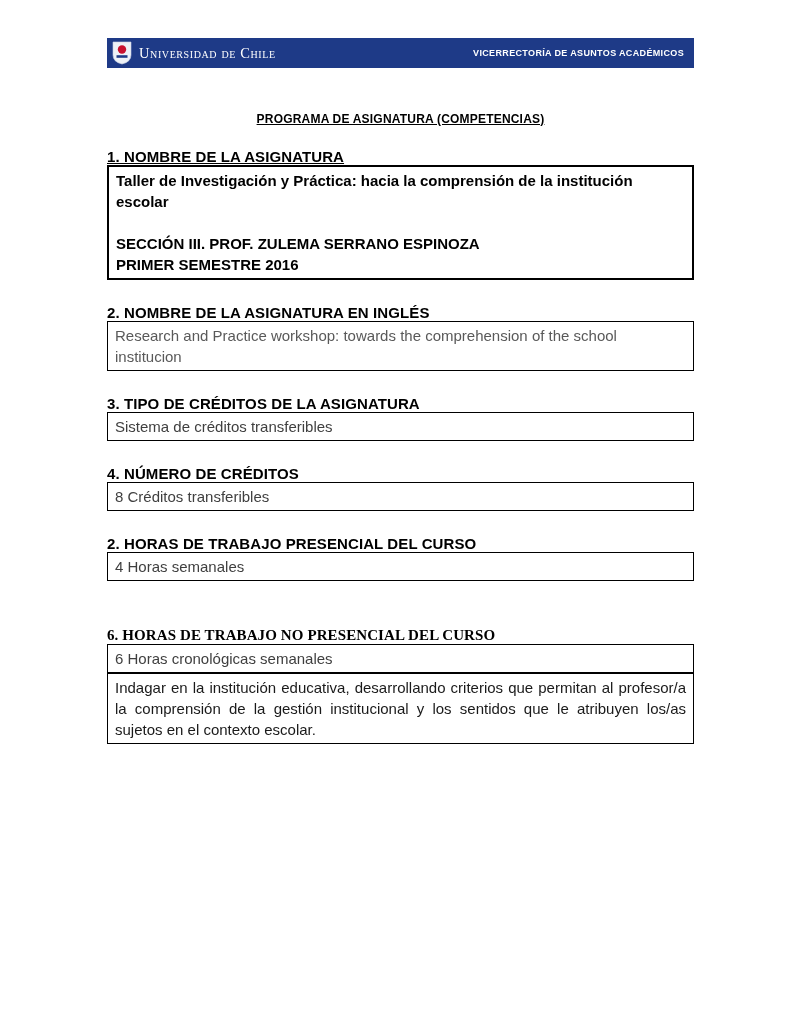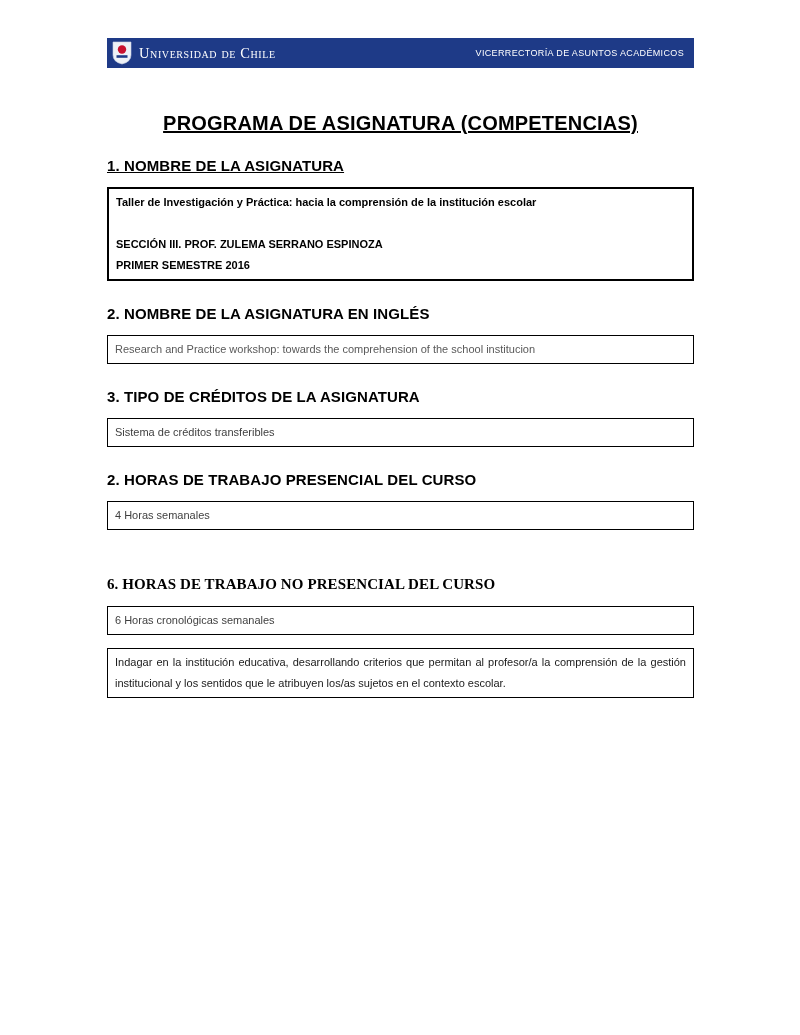--- a/index.html
+++ b/index.html
@@ -36,45 +36,44 @@
     font-family: "Liberation Serif", serif;
     font-variant: small-caps;
     color: #ffffff;
     font-size: 14.5px;
     letter-spacing: 0.6px;
     white-space: nowrap;
   }
   .banner-right {
     color: #ffffff;
     font-size: 9px;
-    font-weight: normal;
+    font-weight: bold;
     letter-spacing: 0.35px;
     white-space: nowrap;
   }
   .doc-title {
     margin: 44px 0 0 0;
     text-align: center;
-    font-size: 20px;
+    font-size: 12px;
     font-weight: bold;
     text-decoration: underline;
     letter-spacing: 0.2px;
   }
   .sec-heading {
     margin: 24px 0 0 0;
     font-size: 15px;
     font-weight: bold;
     letter-spacing: 0.1px;
   }
   .sec-heading.first { margin-top: 22px; text-decoration: underline; }
   .sec-heading.big-gap { margin-top: 46px; font-family: Liberation Serif, serif; }
   .box {
-    margin-top: 13px;
     border: 1px solid #000000;
     padding: 3px 7px;
-    font-size: 11px;
+    font-size: 15px;
     line-height: 21px;
   }
   .box p { margin: 0; }
   .box-thick { border-width: 2px; }
   .bold { font-weight: bold; }
   .gray { color: #595959; }
   .dim { color: #3f3f3f; }
   .justify { text-align: justify; color: #1a1a1a; }
   .spacer { height: 21px; }
   .page-number {
@@ -123,20 +122,26 @@
     </div>
   </section>
 
   <section>
     <h2 class="sec-heading">3. TIPO DE CRÉDITOS DE LA ASIGNATURA</h2>
     <div class="box dim">
       <p>Sistema de créditos transferibles</p>
     </div>
   </section>
 
+  <section>
+    <h2 class="sec-heading">4. NÚMERO DE CRÉDITOS</h2>
+    <div class="box dim">
+      <p>8 Créditos transferibles</p>
+    </div>
+  </section>
 
   <section>
     <h2 class="sec-heading">2. HORAS DE TRABAJO PRESENCIAL DEL CURSO</h2>
     <div class="box dim">
       <p>4 Horas semanales</p>
     </div>
   </section>
 
   <section>
     <h2 class="sec-heading big-gap">6. HORAS DE TRABAJO NO PRESENCIAL DEL CURSO</h2>

